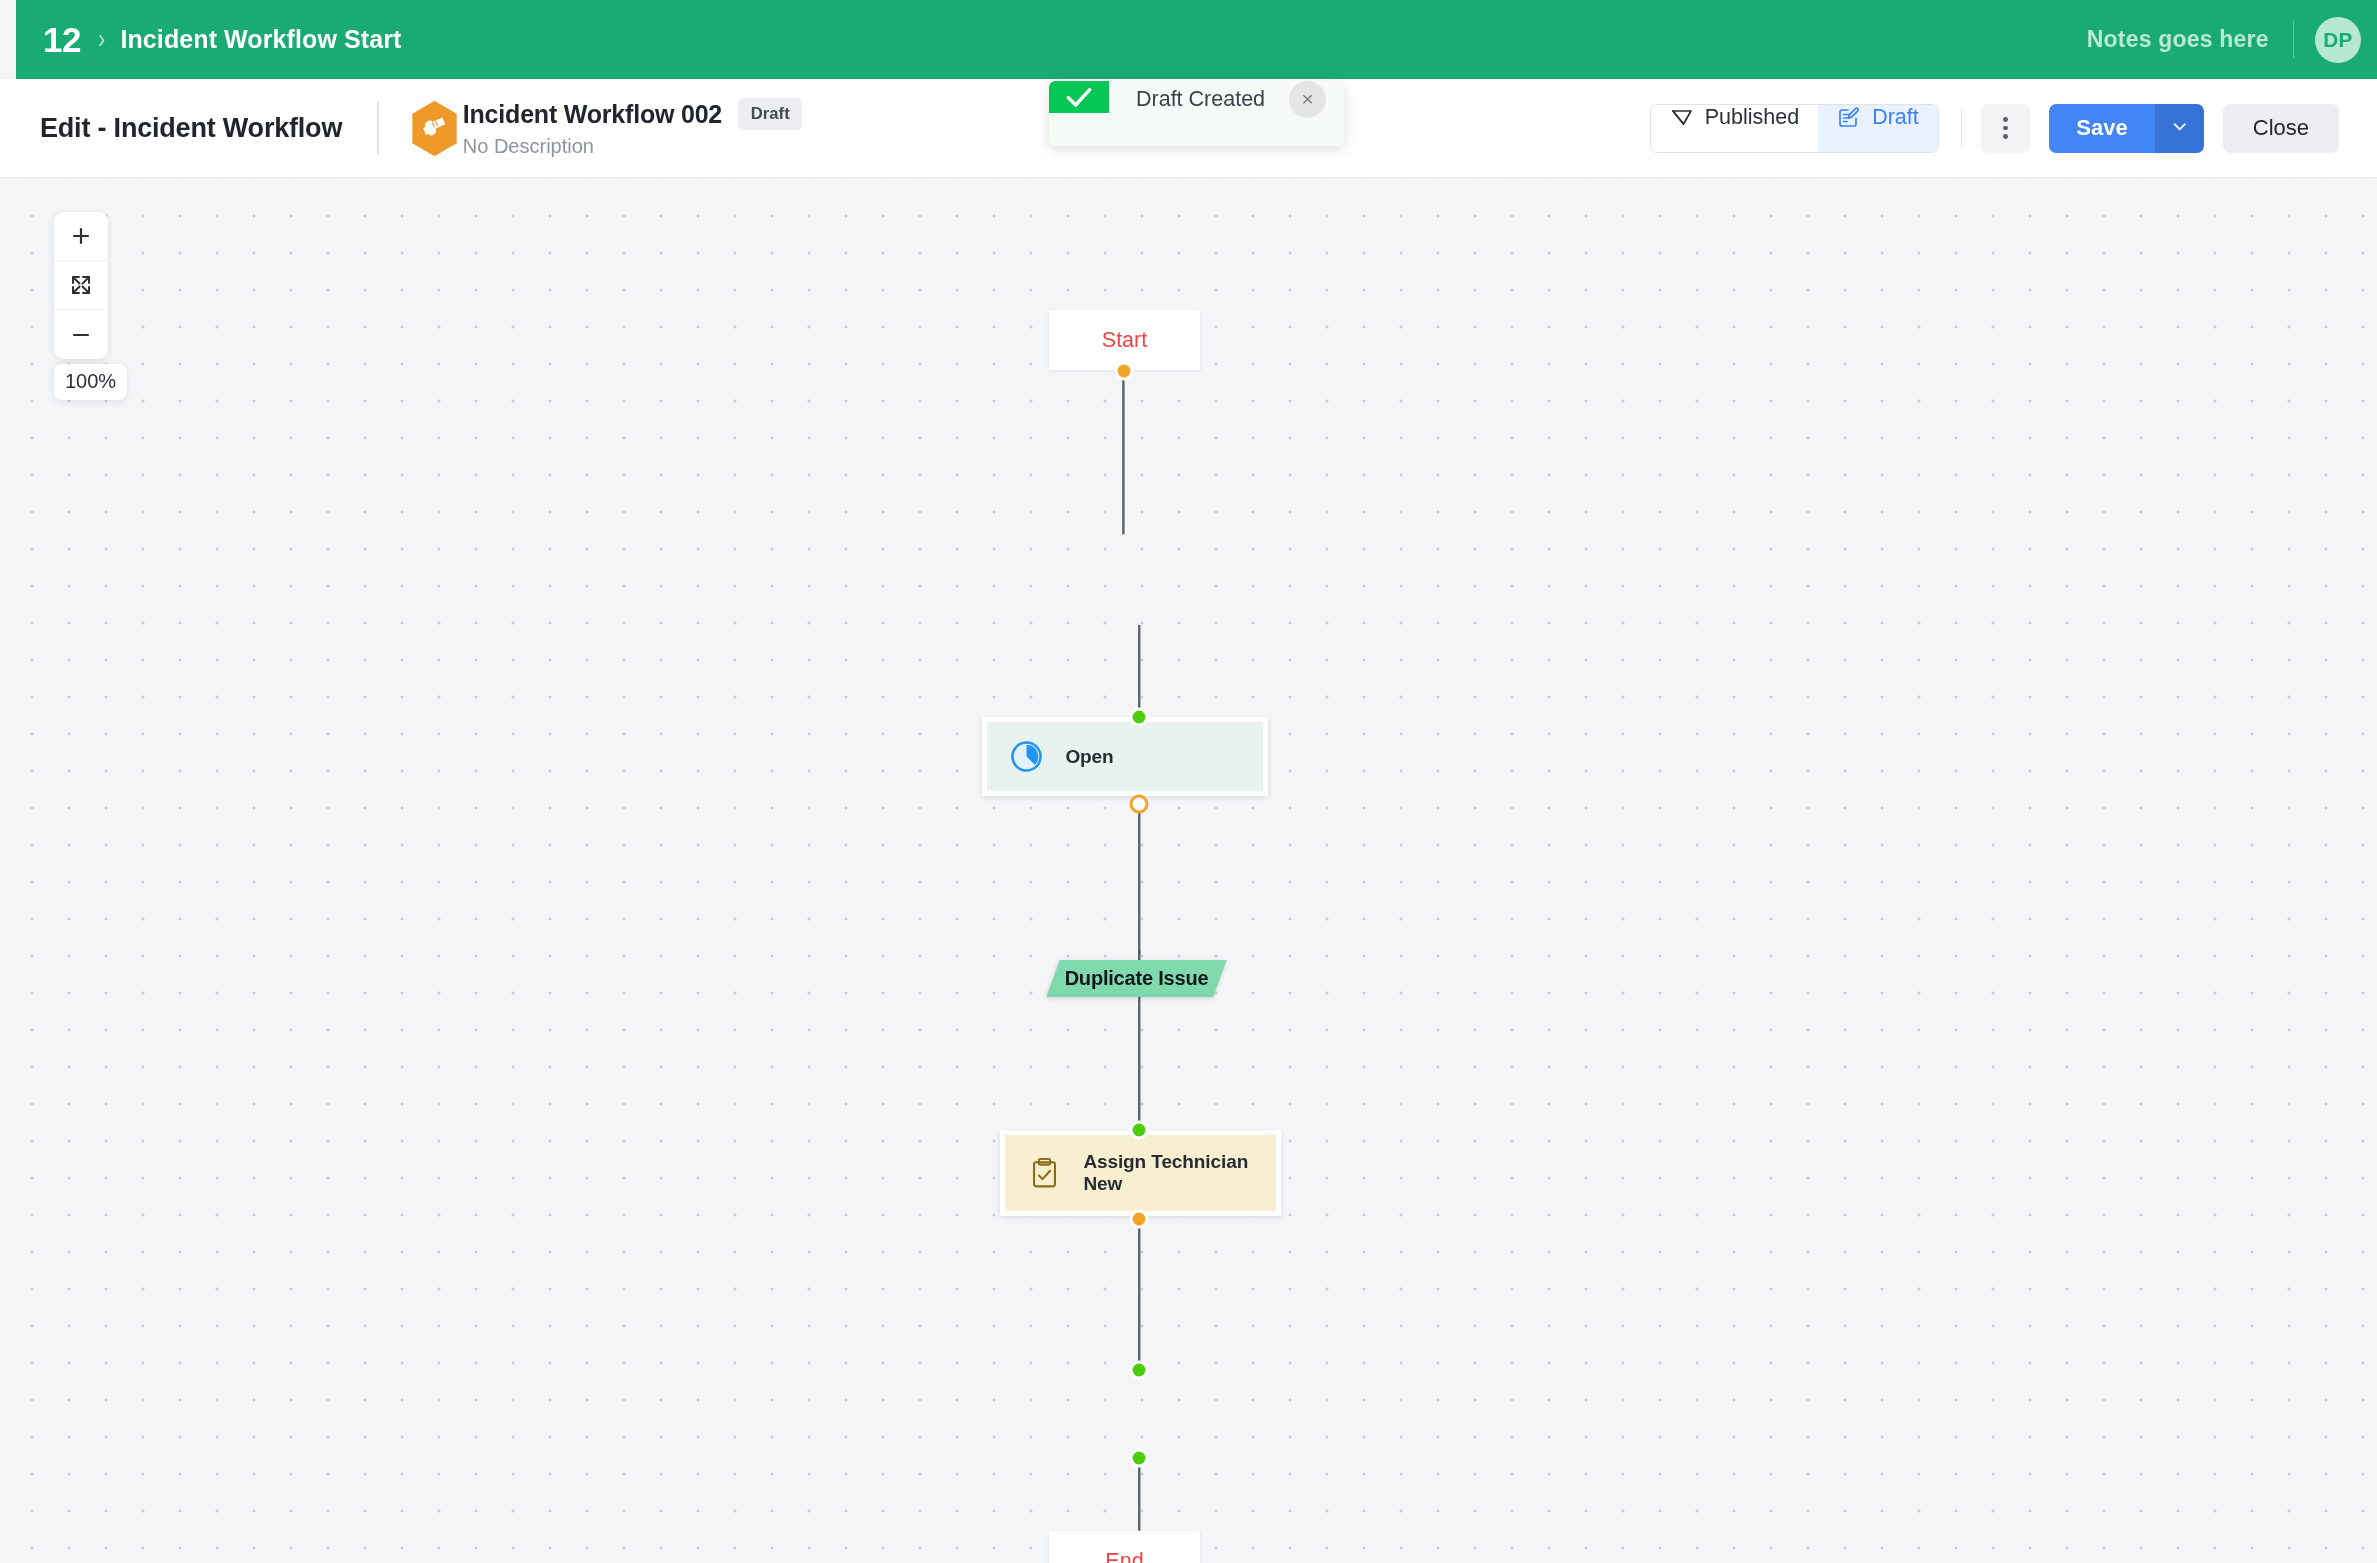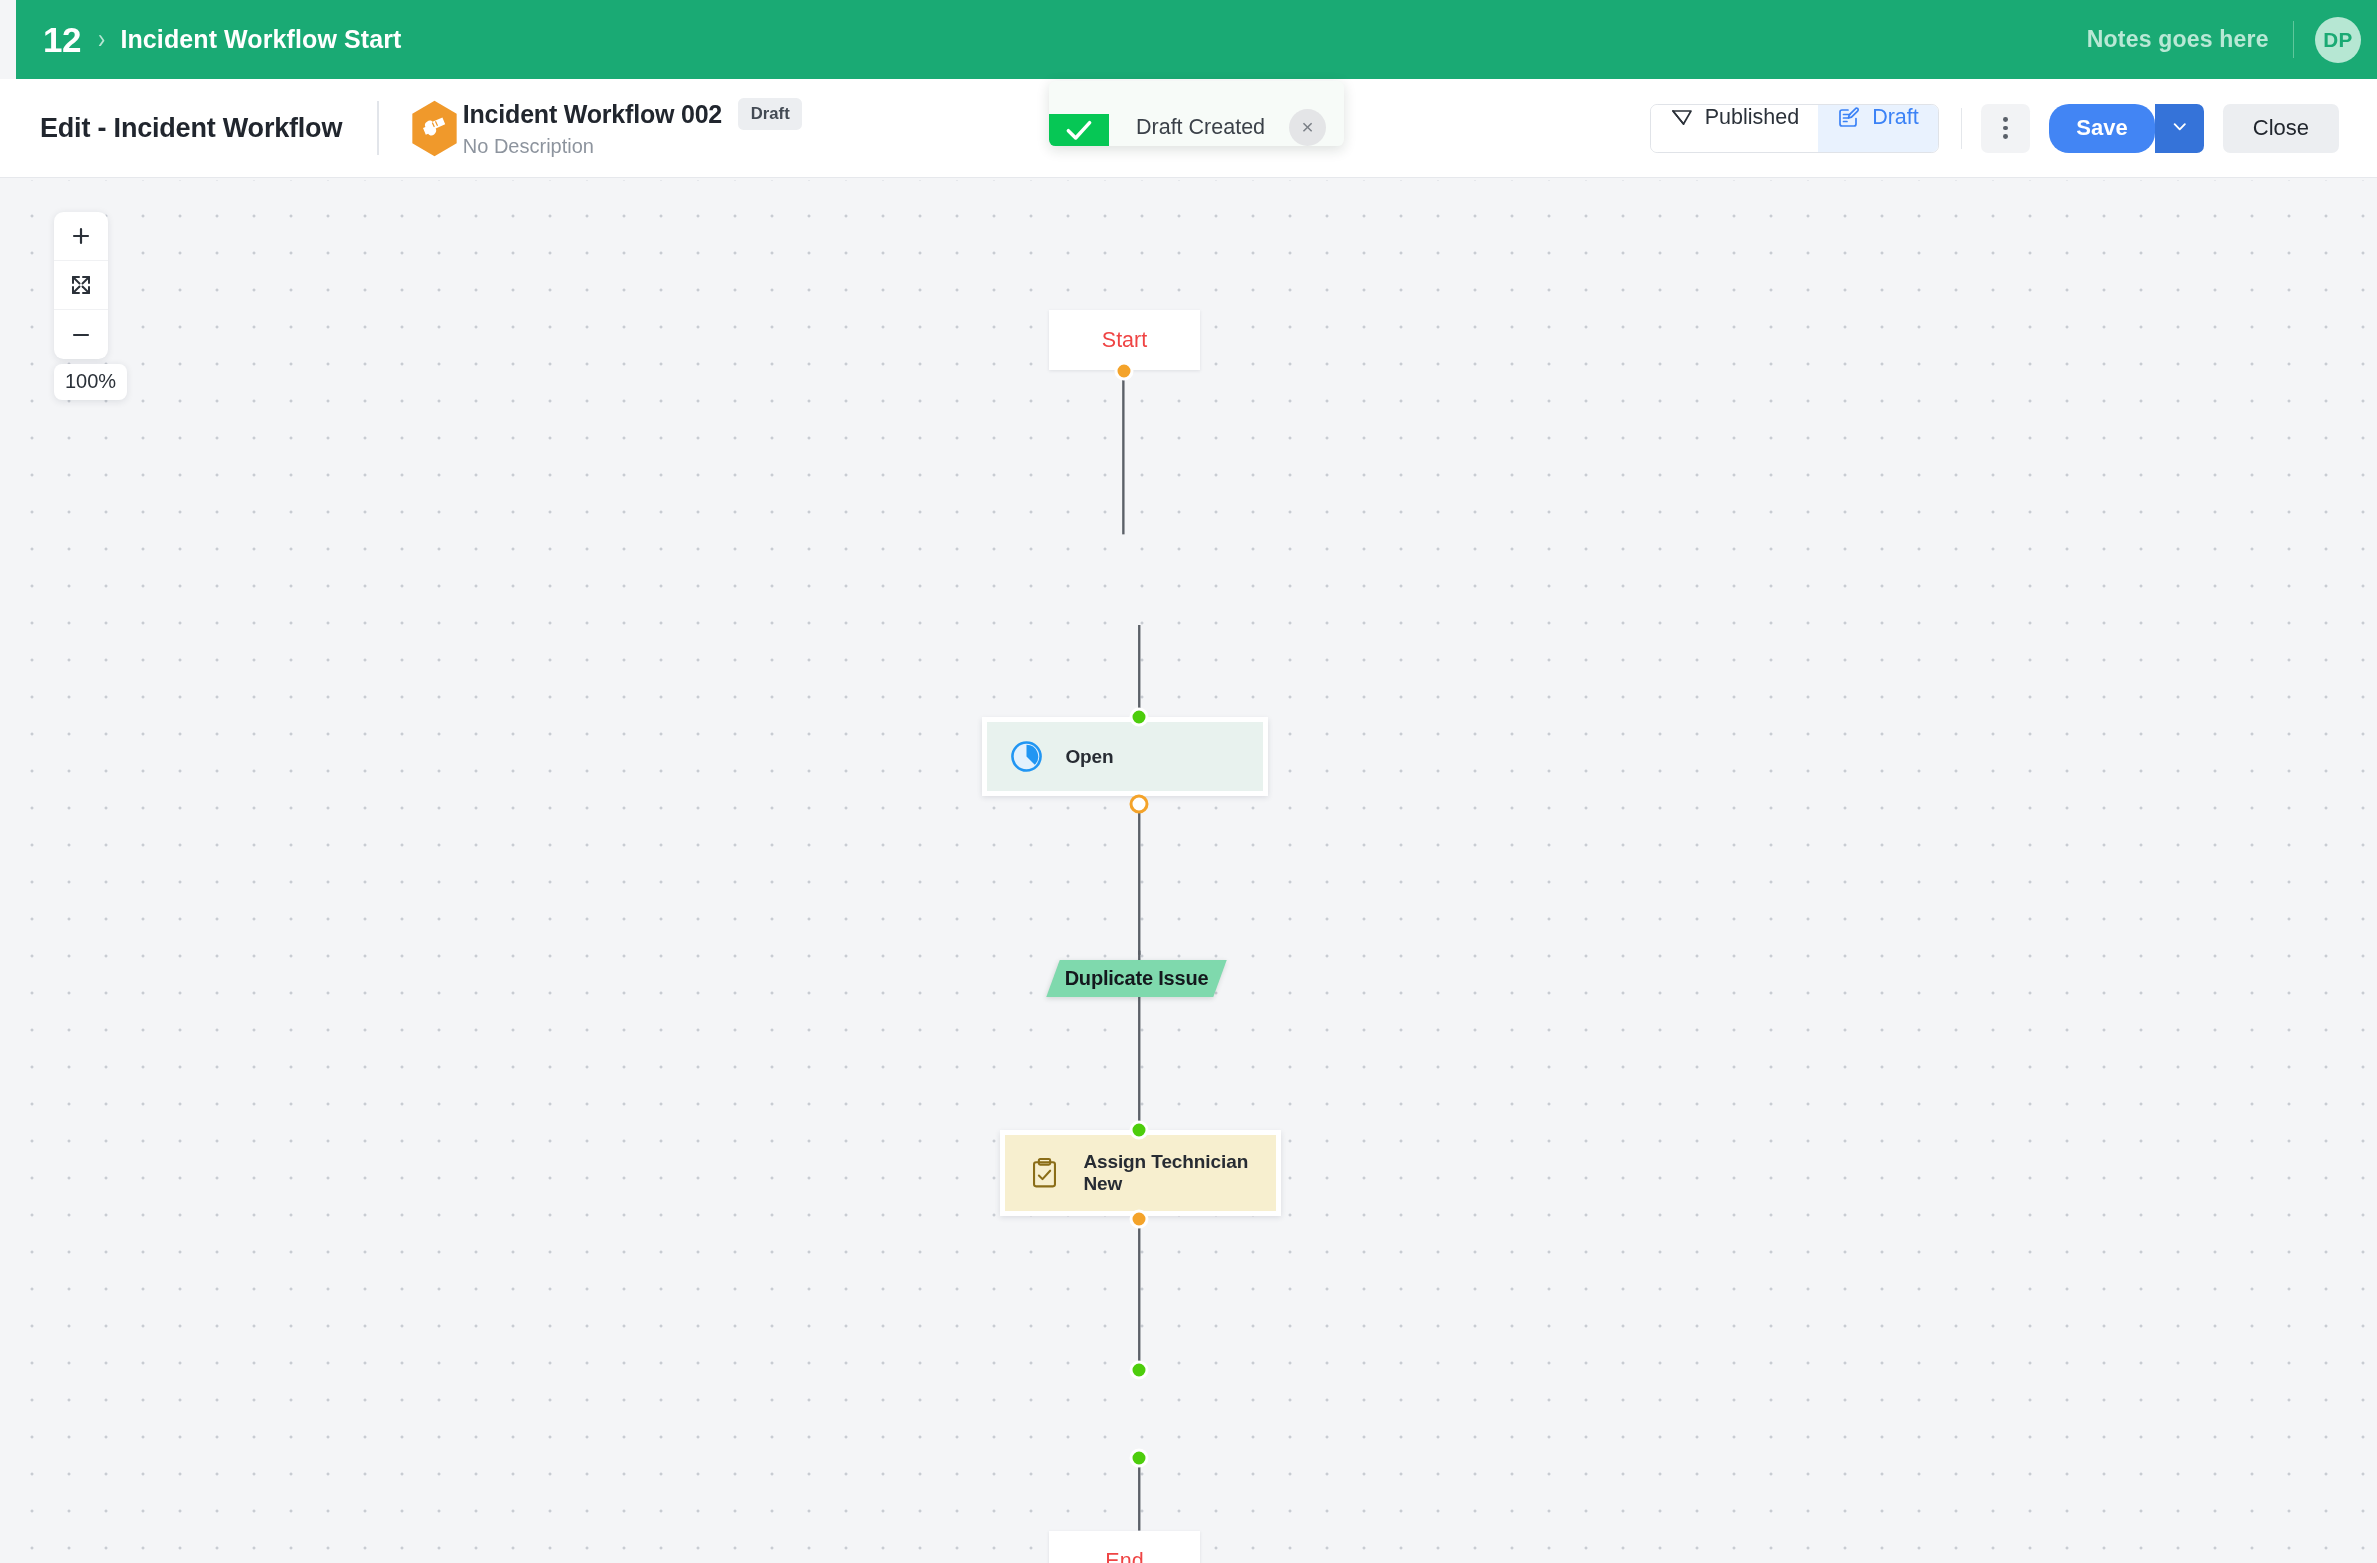--- a/index.html
+++ b/index.html
@@ -77,21 +77,21 @@
     font-size: 16.7px; font-weight: 600;
     border-radius: 5.6px; padding: 5.6px 12.7px 6.4px;
   }
   .wf-desc {
     font-size: 20px; color: #8d949e; margin-top: 4.8px; font-weight: 400;
   }
 
   
   .toast {
     position: absolute; left: 1049px; top: 81px;
-    display: flex; align-items: flex-end;
+    display: flex; align-items: flex-start;
     height: 65px; border-radius: 6.4px; overflow: hidden;
     background: #f7fbf8;
     box-shadow: 0 3.2px 12.7px rgba(20,40,30,0.14);
     z-index: 60;
   }
   .toast-icon {
     width: 60px; background: #06c755;
     display: flex; align-items: center; justify-content: center;
   }
   .toast-icon svg { width: 32px; height: 32px; }
@@ -133,21 +133,21 @@
     display: flex; flex-direction: column; align-items: center;
     justify-content: center; gap: 4px; cursor: pointer;
   }
   .kebab i { width: 4.8px; height: 4.8px; border-radius: 50%; background: #5a6069; display:block; }
   .save-group {
     display: flex; margin-left: 19px; border-radius: 7.2px; overflow: hidden;
     height: 49px;
   }
   .save-btn {
     background: #4285f4; color: #fff; font-size: 22px; font-weight: 600;
-    padding: 16px 27px; display: flex; align-items: center; cursor: pointer; border-radius: 20px;
+    padding: 16px 27px; display: flex; align-items: center; cursor: pointer;
   }
   .save-caret {
     background: #3573d9; width: 49px;
     display: flex; align-items: center; justify-content: center; cursor: pointer;
   }
   .save-caret svg { width: 17.5px; height: 17.5px; }
   .close-btn {
     margin-left: 19px; background: #eceef1; color: #21262e;
     font-size: 22px; border-radius: 7.2px; height: 49px;
     padding: 0 30px; display: flex; align-items: center; cursor: pointer;

